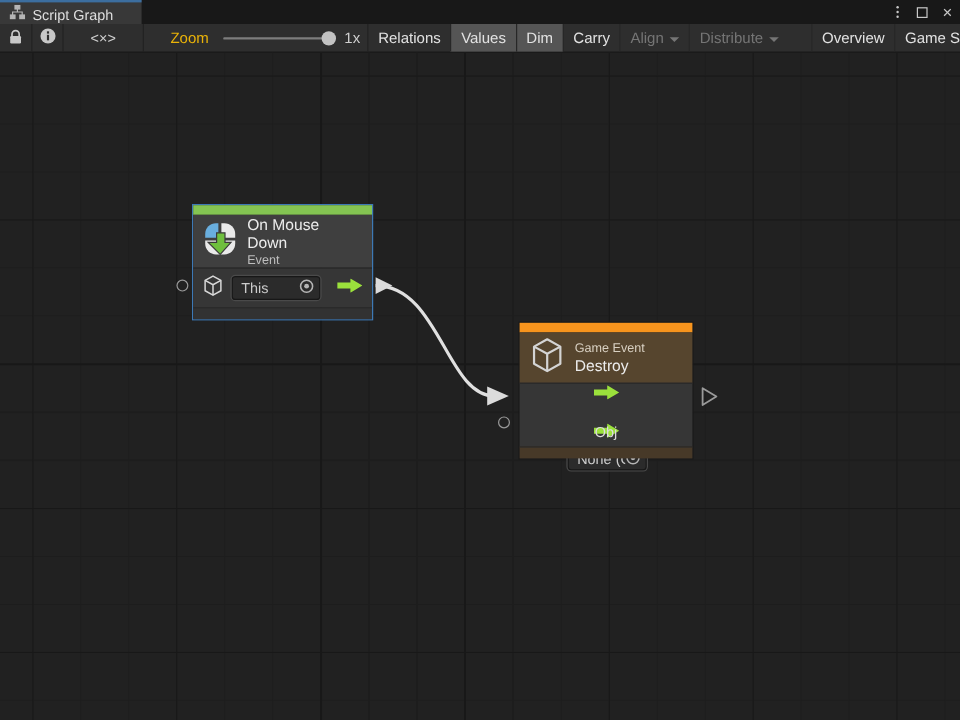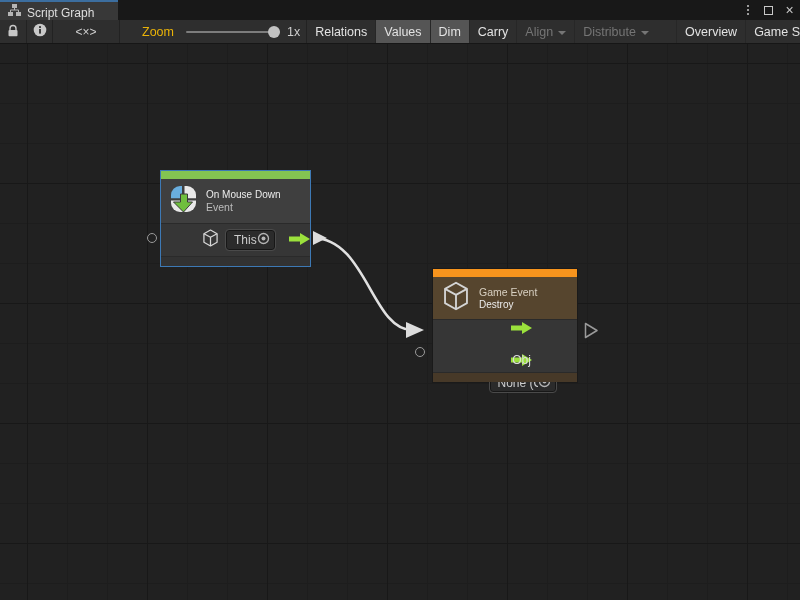--- a/index.html
+++ b/index.html
@@ -49,24 +49,24 @@
 
   
   .node { position:absolute; display:flex; flex-direction:column; }
   .node-event { left:160px; top:126px; width:151px; border:1.5px solid #3d79b5; }
   .node-destroy { left:432px; top:224px; width:146px; border:1px solid #1a1a1a; }
   .strip { height:8px; }
   .node-head { display:flex; align-items:center; gap:9px; padding:0 9px; }
   .node-event .node-head { height:44px; background:#3f3f3f; }
   .node-destroy .node-head { height:42px; background:#56452e; }
   .head-text { display:flex; flex-direction:column; justify-content:center; }
-  .node-title { font-size:10px; color:#ececec; }
+  .node-title { font-size:13px; color:#ececec; }
   .node-sub { font-size:10.5px; color:#bdbdbd; margin-top:1px; }
   .node-cat { font-size:10.5px; color:#d8d0c2; margin-bottom:1px; }
-  .ports { background:#363636; border-top:1px solid #2a2a2a;padding-left:33px; }
+  .ports { background:#363636; border-top:1px solid #2a2a2a; }
   .port-row { display:flex; align-items:center; gap:7px; padding:0 8px; }
   .node-event .port-row { height:32px; }
   .node-destroy .port-row { height:26px;flex-direction:column; }
   .value-field { display:flex; align-items:center; justify-content:space-between; height:20px;
     background:#2b2b2b; border:1px solid #171717; outline:1px solid #4a4a4a; border-radius:3px;
     padding:0 4px 0 7px; color:#cccccc; font-size:12px; }
   .field-this { width:88px; }
   .field-none { width:66px; margin-left:2px; }
   .spacer { flex:1; }
   .obj-label { font-size:12px; color:#dcdcdc; }

